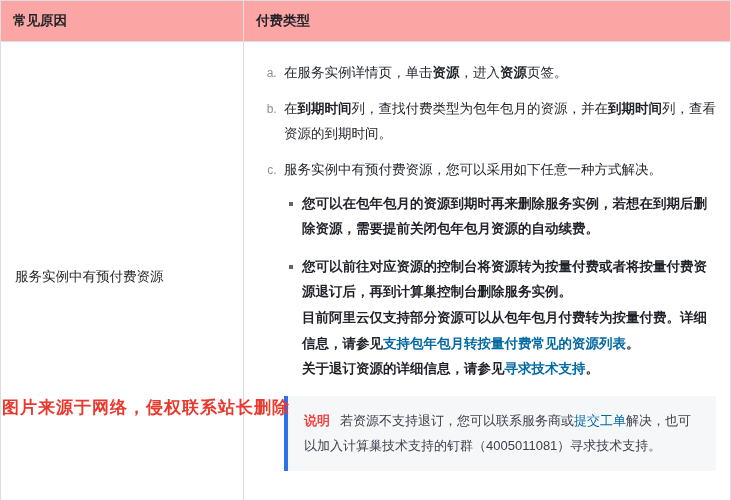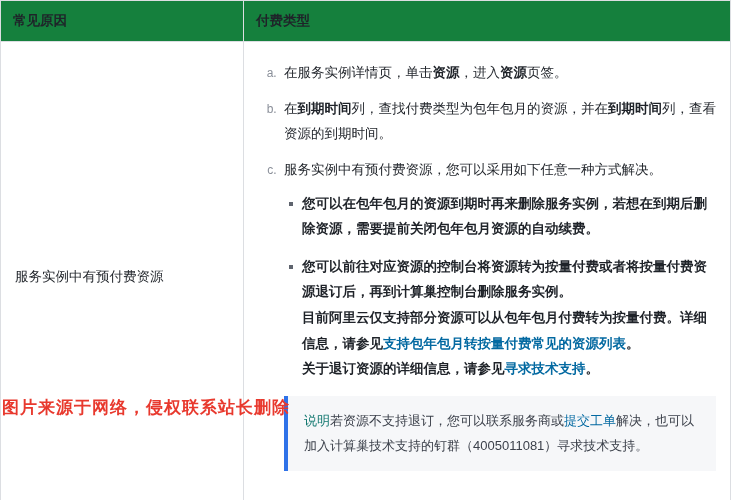--- a/index.html
+++ b/index.html
@@ -15,21 +15,21 @@
     color: #333333;
     overflow: hidden;
     position: relative;
   }
   table.doc-table {
     width: 731px;
     border-collapse: collapse;
     table-layout: fixed;
   }
   th.col-head {
-    background: #15803d;
+    background: #fca5a5;
     border: 1px solid #dcdee2;
     border-left: none;
     text-align: left;
     font-weight: bold;
     font-size: 13.5px;
     color: #1f2329;
     padding: 10px 12px;
     height: 20px;
   }
   th.col-head:first-child {
@@ -101,22 +101,23 @@
   .note-box {
     margin-top: 14px;
     background: #f6f7f9;
     border-left: 4px solid #2f72e8;
     padding: 12px 14px 12px 16px;
     line-height: 1.95;
     font-size: 13px;
     color: #3c414b;
   }
   .note-title {
-    font-weight: normal;
-    color: #0f766e;
+    font-weight: bold;
+    color: #ef4444;
+    margin-right: 10px;
   }
   .watermark {
     position: absolute;
     left: 0;
     top: 396px;
     width: 621px;
     font-size: 17px;
     font-weight: bold;
     color: #e8392e;
     letter-spacing: 1px;

